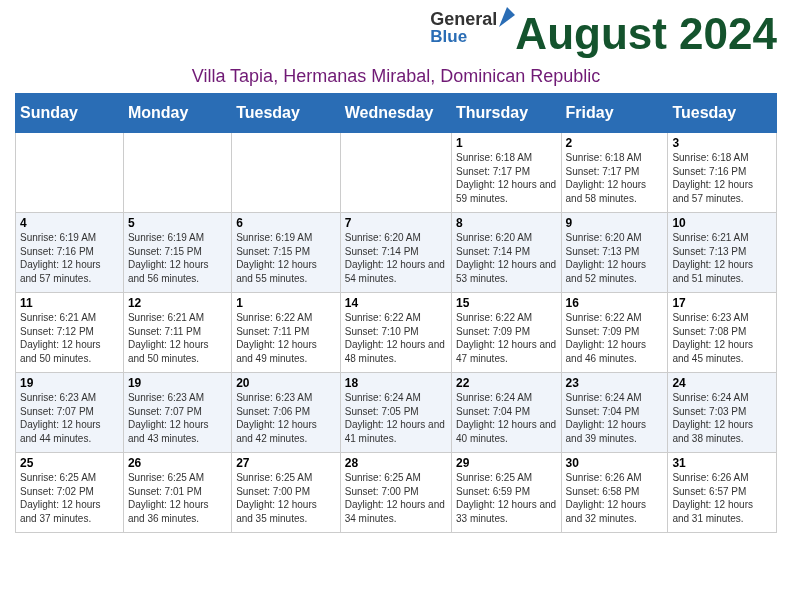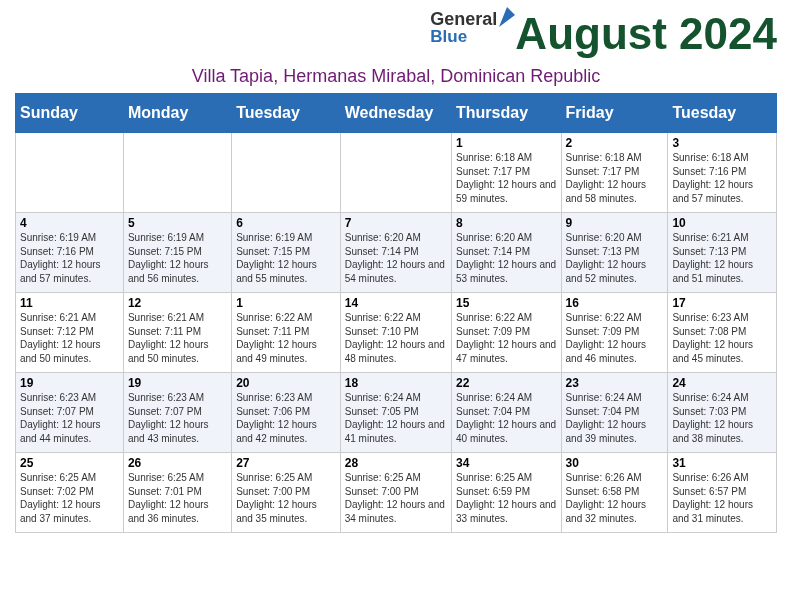--- a/index.html
+++ b/index.html
@@ -238,21 +238,21 @@
         </td>
         <td>
           <span class="day-number">27</span>
           <div class="day-info">Sunrise: 6:25 AM<br>Sunset: 7:00 PM<br>Daylight: 12 hours and 35 minutes.</div>
         </td>
         <td>
           <span class="day-number">28</span>
           <div class="day-info">Sunrise: 6:25 AM<br>Sunset: 7:00 PM<br>Daylight: 12 hours and 34 minutes.</div>
         </td>
         <td>
-          <span class="day-number">34</span>
+          <span class="day-number">29</span>
           <div class="day-info">Sunrise: 6:25 AM<br>Sunset: 6:59 PM<br>Daylight: 12 hours and 33 minutes.</div>
         </td>
         <td>
           <span class="day-number">30</span>
           <div class="day-info">Sunrise: 6:26 AM<br>Sunset: 6:58 PM<br>Daylight: 12 hours and 32 minutes.</div>
         </td>
         <td>
           <span class="day-number">31</span>
           <div class="day-info">Sunrise: 6:26 AM<br>Sunset: 6:57 PM<br>Daylight: 12 hours and 31 minutes.</div>
         </td>

